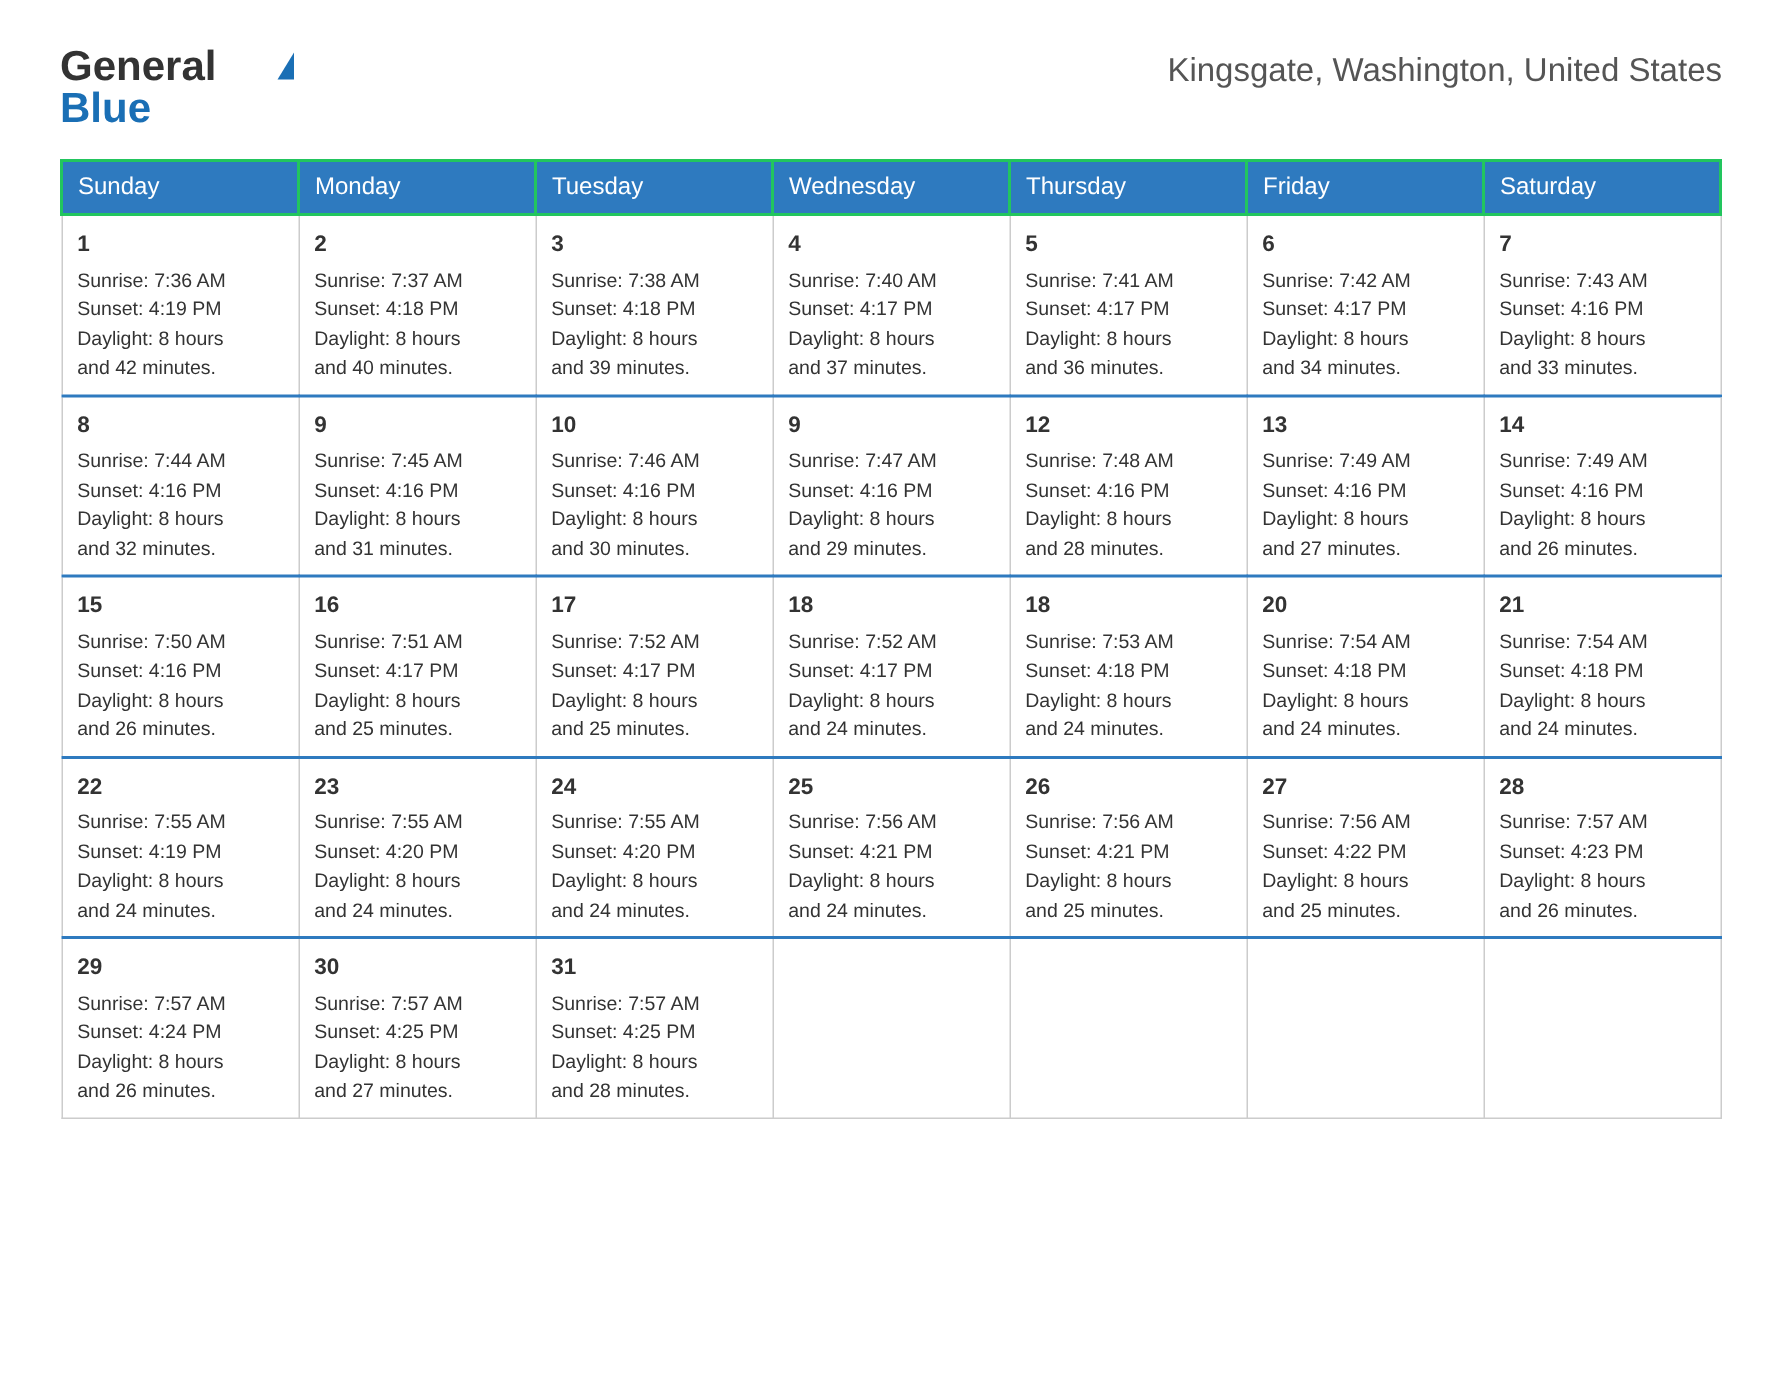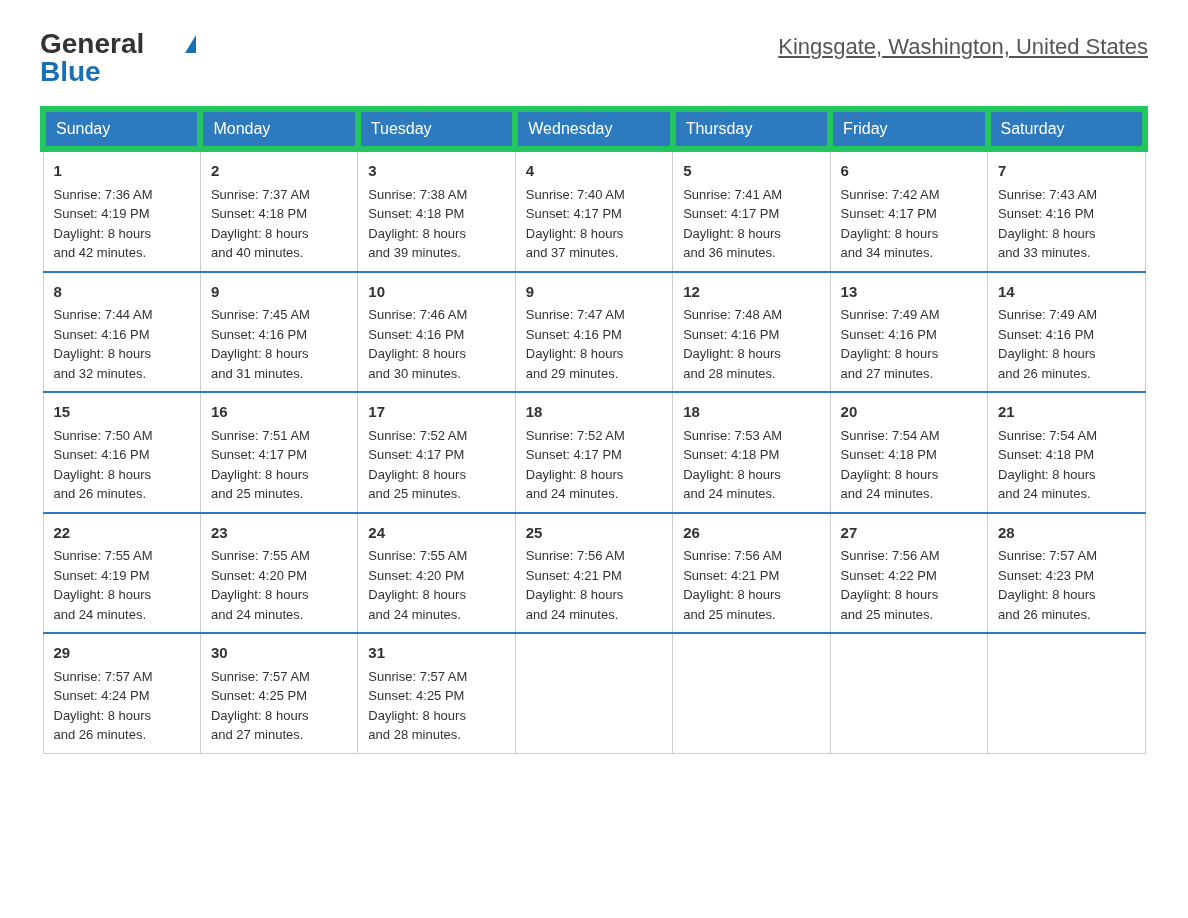--- a/index.html
+++ b/index.html
@@ -40,35 +40,34 @@
     .month-title {
       font-size: 52px;
       font-weight: bold;
       color: #222;
       line-height: 1.1;
     }
     .location-title {
       font-size: 22px;
       color: #555;
       margin-top: 4px;
-      text-decoration: underline;
     }
     .calendar {
       width: 100%;
       border-collapse: collapse;
       border: 1px solid #aaa;
     }
     .calendar th {
       background-color: #2e7abf;
       color: #fff;
       font-size: 16px;
       font-weight: normal;
       padding: 8px 10px;
       text-align: left;
-      border: 6px solid #22c55e;
+      border: 2px solid #22c55e;
     }
     .calendar td {
       vertical-align: top;
       padding: 8px 10px;
       border: 1px solid #ccc;
       font-size: 13px;
       color: #333;
       line-height: 1.5;
       width: calc(100% / 7);
     }

